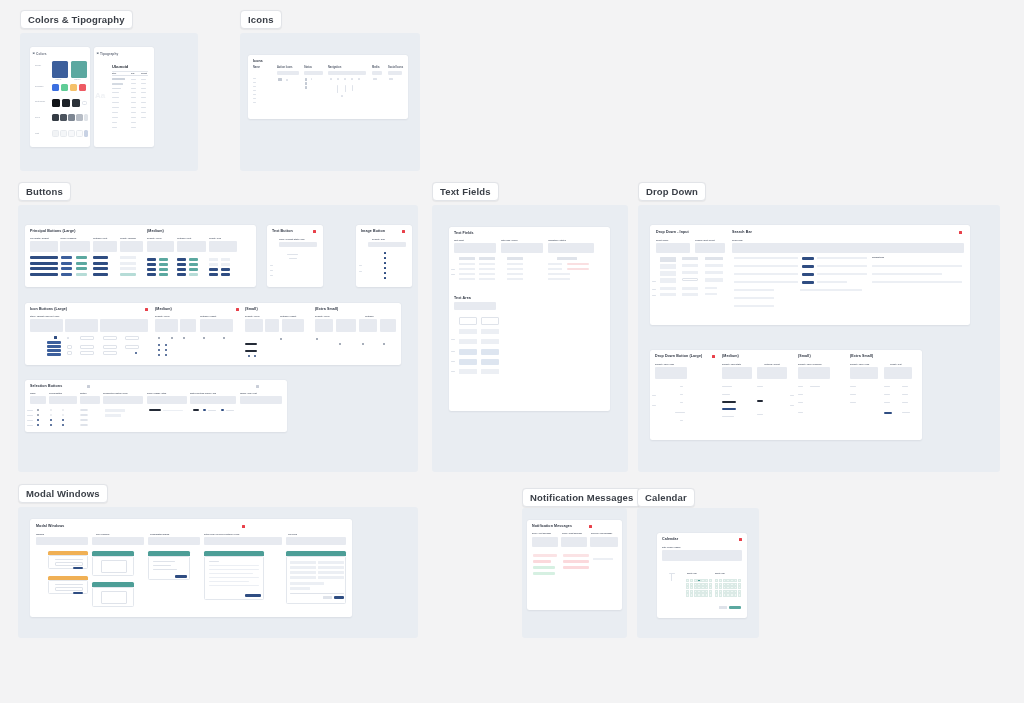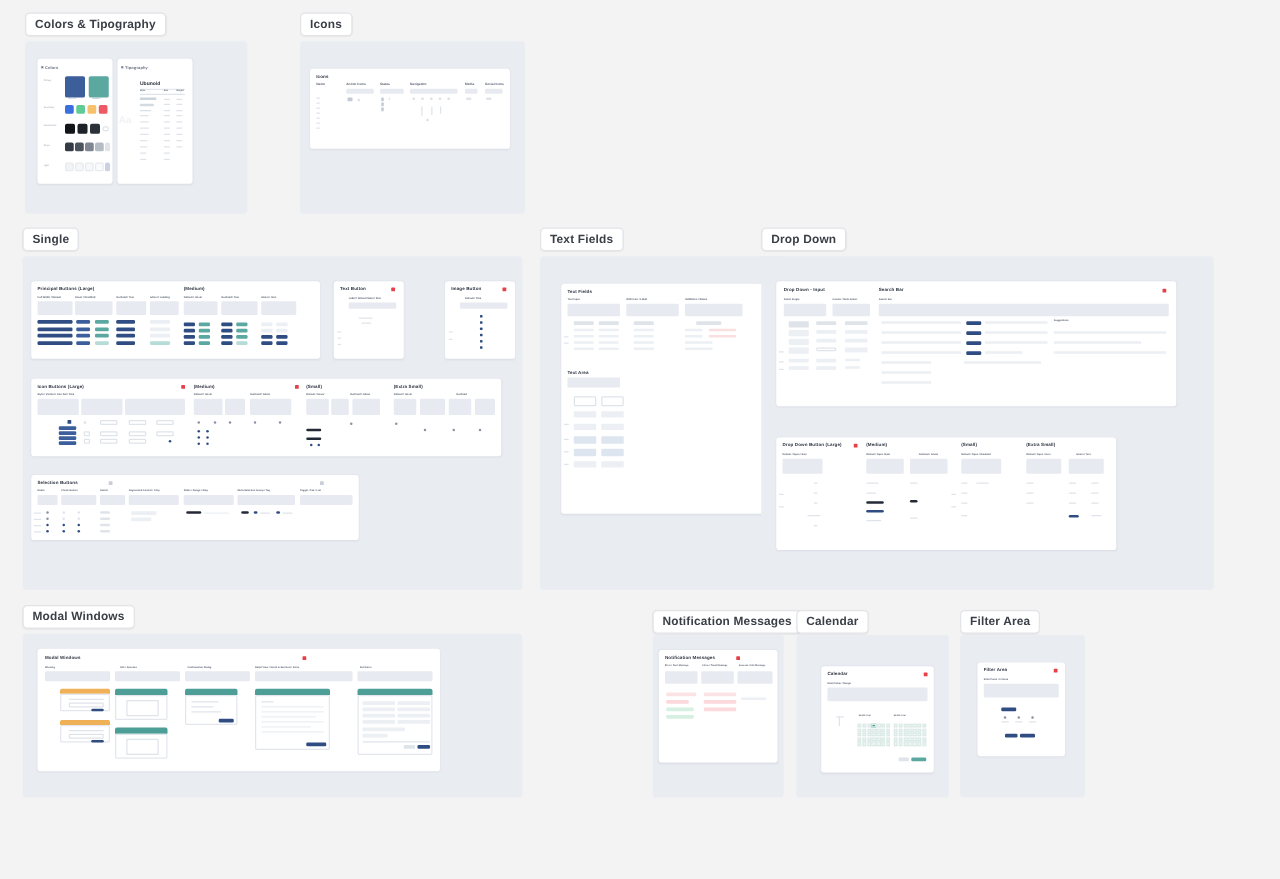--- a/index.html
+++ b/index.html
@@ -256,21 +256,21 @@
         <div class="ln" style="left:97px; top:30px; width:0.6px; height:7px;"></div>
         <div class="ln" style="left:104px; top:30px; width:0.6px; height:6px;"></div>
         <div class="ln" style="left:93px; top:40px; width:1.5px; height:1.5px;"></div>
         <div class="ln" style="left:125px; top:23px; width:4px; height:1.5px;"></div>
         <div class="ln" style="left:141px; top:23px; width:4px; height:1.5px;"></div>
       </div>
     </div>
   </div>
 
   <div class="section" style="left:18px; top:182px; width:400px; height:290px;">
-    <div class="section-label">Single</div>
+    <div class="section-label">Buttons</div>
     <div class="section-frame" style="top:23px; width:400px; height:267px;">
 
       <div class="card" style="left:7px; top:20px; width:231px; height:62px;">
         <div class="card-title" style="left:5px; top:5px;">Principal Buttons (Large)</div>
         <div class="card-title" style="left:122px; top:5px;">(Medium)</div>
 
         <div class="col-title" style="left:5px; top:12px; font-size:2.1px;">Full Width / Default</div>
         <div class="col-title" style="left:35px; top:12px; font-size:2.1px;">Hover / Disabled</div>
         <div class="col-title" style="left:68px; top:12px; font-size:2.1px;">Outlined / Text</div>
         <div class="col-title" style="left:95px; top:12px; font-size:2.1px;">Ghost / Loading</div>
@@ -556,21 +556,21 @@
         <div class="ln lt" style="left:32px; top:142px; width:18px; height:5px;"></div>
 
         <div class="ln" style="left:2px; top:112px; width:4px; height:1px;"></div>
         <div class="ln" style="left:2px; top:124px; width:4px; height:1px;"></div>
         <div class="ln" style="left:2px; top:134px; width:4px; height:1px;"></div>
         <div class="ln" style="left:2px; top:144px; width:4px; height:1px;"></div>
       </div>
     </div>
   </div>
 
-  <div class="section" style="left:609px; top:182px; width:362px; height:290px;text-decoration:underline;">
+  <div class="section" style="left:638px; top:182px; width:362px; height:290px;text-decoration:underline;">
     <div class="section-label">Drop Down</div>
     <div class="section-frame" style="top:23px; width:362px; height:267px;">
 
       <div class="card" style="left:12px; top:20px; width:320px; height:100px;">
         <div class="card-title" style="left:6px; top:6px;">Drop Down - Input</div>
         <div class="card-title" style="left:82px; top:6px;">Search Bar</div>
         <div class="redmark" style="left:309px; top:6px;"></div>
 
         <div class="col-title" style="left:6px; top:14px; font-size:2px;">Select Single</div>
         <div class="col-title" style="left:45px; top:14px; font-size:2px;">Combo / Multi-Select</div>
@@ -897,38 +897,14 @@
             <div class="cal-cell"></div>
             <div class="cal-cell"></div>
         </div>
 
         <div class="ln" style="left:62px; top:73px; width:8px; height:2.6px; background:#dfe3ea;"></div>
         <div class="pill teal" style="left:72px; top:73px; width:12px; height:2.6px;"></div>
       </div>
     </div>
   </div>
 
-  <div class="section" style="left:768px; top:488px; width:100px; height:150px;">
-    <div class="section-label">Filter Area</div>
-    <div class="section-frame" style="top:20px; width:100px; height:130px;">
-      <div class="card" style="left:14px; top:22px; width:70px; height:75px;">
-        <div class="card-title" style="left:5px; top:5px;">Filter Area</div>
-        <div class="redmark" style="left:61px; top:5px;"></div>
-
-        <div class="col-title" style="left:5px; top:13px; font-size:2px;">Filter Panel / Criteria</div>
-        <div class="hdrband" style="left:5px; top:17px; width:60px; height:11px;"></div>
-
-        <div class="pill blue" style="left:19px; top:36px; width:12px; height:2.8px;"></div>
-
-        <div class="dot" style="left:21px; top:43px; width:2px; height:2px;"></div>
-        <div class="dot" style="left:32px; top:43px; width:2px; height:2px;"></div>
-        <div class="dot" style="left:43px; top:43px; width:2px; height:2px;"></div>
-        <div class="ln" style="left:19px; top:47px; width:6px; height:1px;"></div>
-        <div class="ln" style="left:30px; top:47px; width:6px; height:1px;"></div>
-        <div class="ln" style="left:41px; top:47px; width:6px; height:1px;"></div>
-
-        <div class="pill blue" style="left:22px; top:57px; width:10px; height:2.8px;"></div>
-        <div class="pill blue" style="left:34px; top:57px; width:12px; height:2.8px;"></div>
-      </div>
-    </div>
-  </div>
 
 </div>
 
 </body></html>

